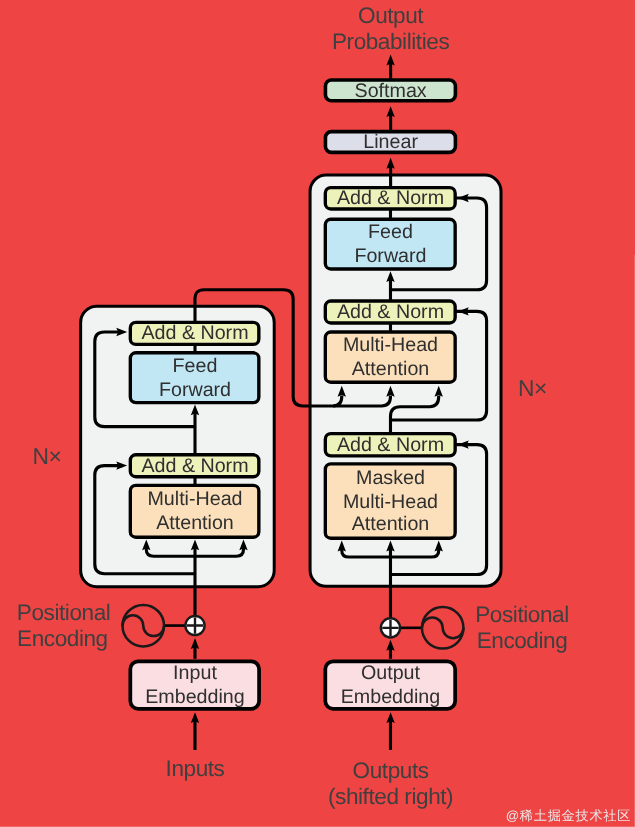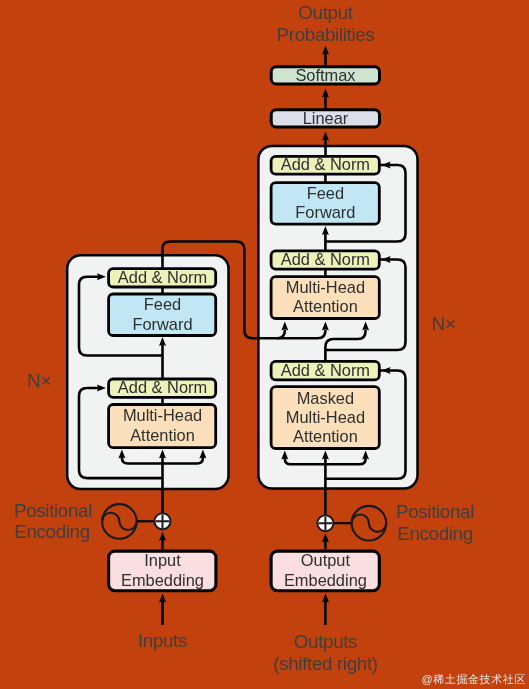--- a/index.html
+++ b/index.html
@@ -1,18 +1,18 @@
 <!DOCTYPE html>
 <html><head>
 <meta charset="utf-8">
 <title>Transformer Architecture</title>
 <style>
   html,body{margin:0;padding:0;background:#ffffff;}
   body{width:529px;height:689px;overflow:hidden;font-family:"Liberation Sans",sans-serif;}
-  #stage{position:relative;width:529px;height:689px;background:#c2410c;}
+  #stage{position:relative;width:529px;height:689px;background:#ef4444;}
   svg#diagram{position:absolute;left:0;top:0;width:529px;height:689px;display:block;}
   text{font-family:"Liberation Sans",sans-serif;}
   .boxlabel{fill:#2f2f2f;text-anchor:middle;font-size:16.4px;}
   .outerlabel{fill:#3f3f3f;text-anchor:middle;font-size:18.8px;letter-spacing:-0.35px;}
   .nxlabel{fill:#3f3f3f;text-anchor:middle;font-size:19px;letter-spacing:-0.2px;}
   .wm{position:absolute;right:3px;bottom:2px;color:#e9e9e9;font-size:11px;font-family:"Liberation Sans",sans-serif;letter-spacing:0.6px;}
   .ln{fill:none;stroke:#000;stroke-width:2.6;}
   .lnthin{fill:none;stroke:#000;stroke-width:2.2;}
 </style>
 </head>

